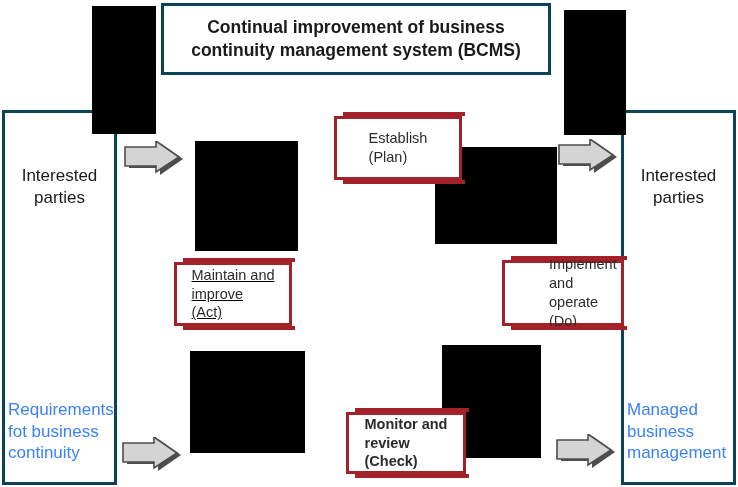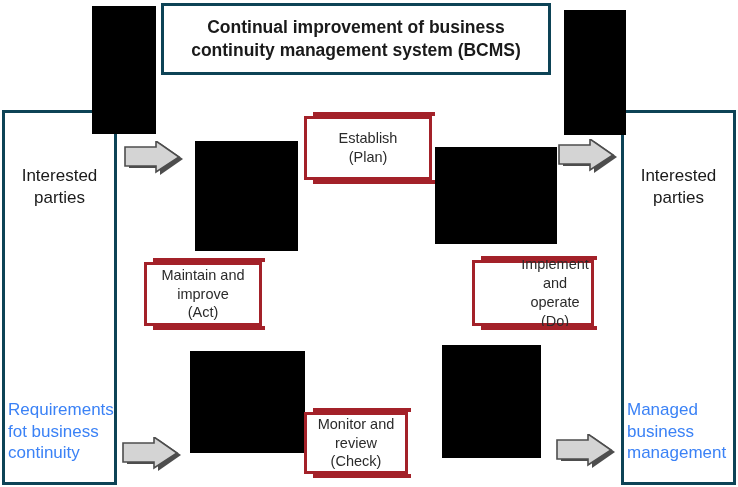--- a/index.html
+++ b/index.html
@@ -82,22 +82,23 @@
 
   
   .red-box {
     position: absolute;
     box-sizing: border-box;
     border: 3px solid #a32129;
     background: #ffffff;
     display: flex;
     align-items: center;
     justify-content: center;
-    text-align: center;
+    text-align: left;
     z-index: 6;
+    margin-left: 30px;
   }
   .red-box .lbl {
     font-size: 14.5px;
     line-height: 1.3;
     color: #2b2b2b;
     white-space: pre-line;
   }
   
   .red-box::before,
   .red-box::after {
@@ -106,22 +107,22 @@
     height: 4px;
     background: #a32129;
     left: 6px;
     right: -6px;
   }
   .red-box::before { top: -7px; }
   .red-box::after  { bottom: -7px; }
 
   #box-plan    { left: 304px; top: 116px; width: 128px; height: 64px; }
   #box-do      { left: 472px; top: 260px; width: 122px; height: 66px; padding-left: 44px; }
-  #box-check   { left: 304px; top: 412px; width: 104px; height: 62px; }
-  #box-act     { left: 144px; top: 262px; width: 118px; height: 64px; }
+  #box-check   { left: 316px; top: 412px; width: 120px; height: 62px; font-weight: bold; }
+  #box-act     { left: 144px; top: 262px; width: 118px; height: 64px; text-decoration: underline; }
 
   
   .redaction {
     position: absolute;
     background: #000000;
     z-index: 4;
   }
   #red-tl  { left: 92px;  top: 6px;   width: 64px;  height: 128px; }
   #red-tr  { left: 564px; top: 10px;  width: 62px;  height: 125px; }
   #red-ml  { left: 195px; top: 141px; width: 103px; height: 110px; }

